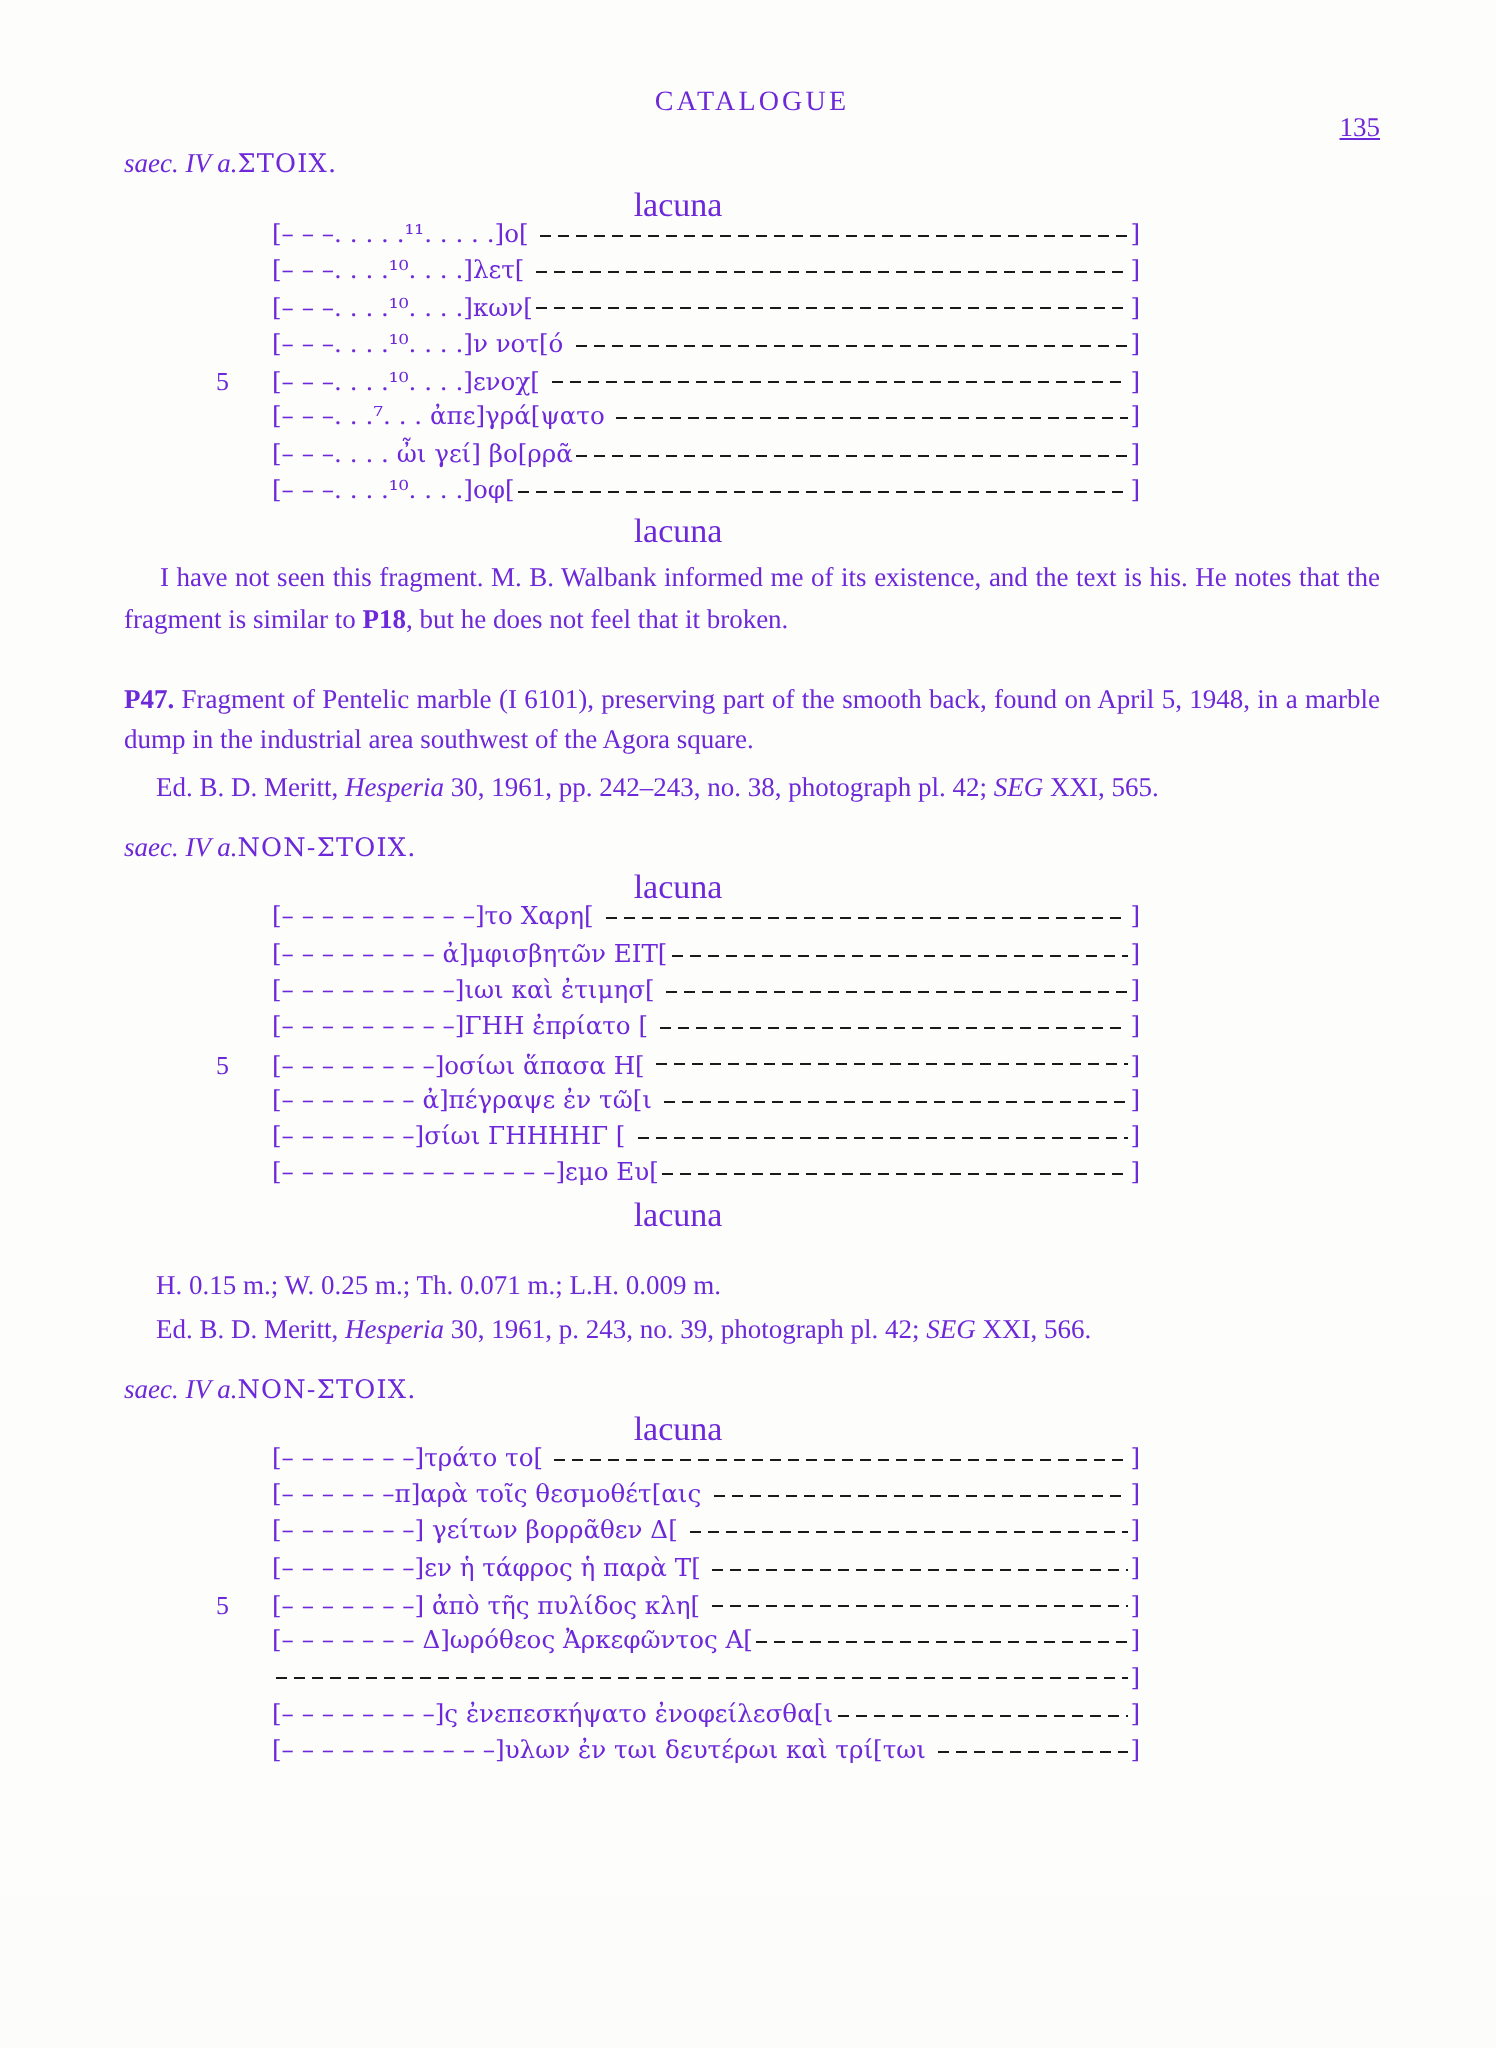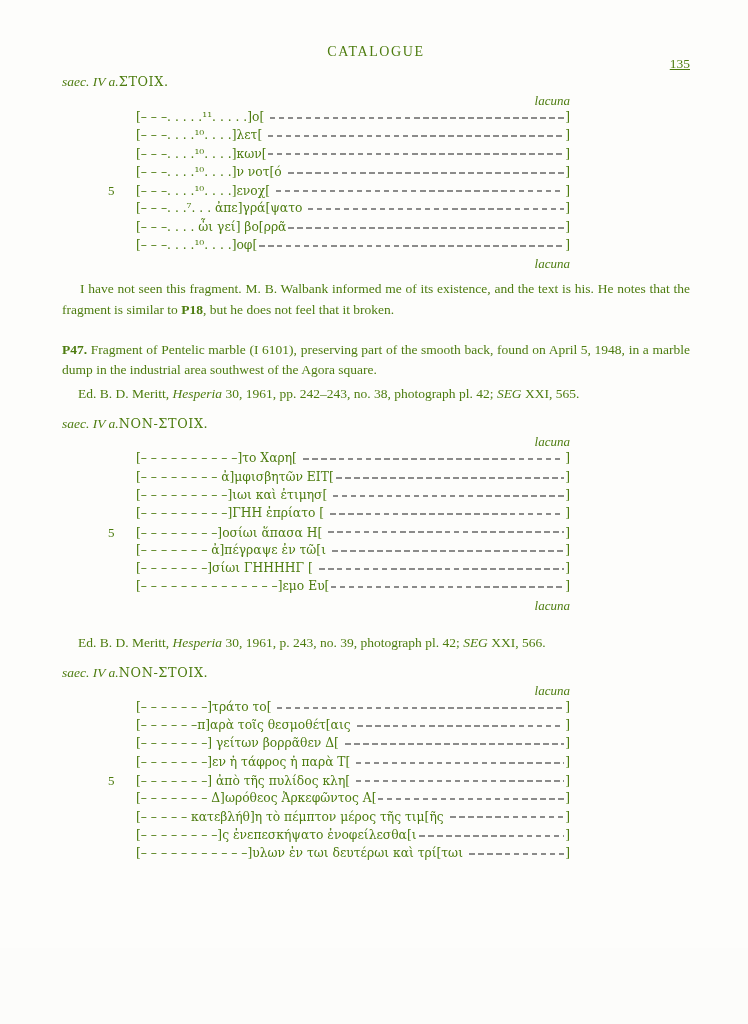--- a/index.html
+++ b/index.html
@@ -1,38 +1,38 @@
 <!DOCTYPE html>
 <html><head>
 <meta charset="utf-8">
 <style>
   html,body { margin:0; padding:0; background:#fcfcfa; }
   .page {
     position:relative;
     width:748px; height:948px;
     box-sizing:border-box;
     background:#fdfdfb;
-    color:#4d7c0f;
+    color:#6d28d9;
     font-family:"Liberation Serif","DejaVu Serif",serif;
     font-size:13.5px;
     padding:44px 58px 16px 62px;
     overflow:hidden;
   }
   .pghead { position:relative; height:20px; margin-bottom:10px; }
   .pghead .title {
     text-align:center; letter-spacing:1.6px; font-size:14px;
   }
   .pghead .pgnum { position:absolute; right:0; top:12px; font-size:13.5px;text-decoration:underline; }
 
   .insc-head { display:flex; justify-content:flex-start; align-items:baseline; padding-right:48px; }
   .ital { font-style:italic; }
   .stoich { letter-spacing:0.6px; font-family:"DejaVu Serif",serif; font-size:12.8px; }
 
   .greek-wrap { margin-left:46px; width:462px; }
-  .lacuna { text-align:right; font-style:italic; font-size:13px; height:17px; }
+  .lacuna { text-align:center; font-size:17px; height:17px; }
   .grow { display:flex; align-items:baseline; height:18.3px; }
   .lnum { width:28px; flex:none; font-size:13px; }
   .gtext { white-space:pre; font-family:"DejaVu Serif",serif; font-size:12.3px; }
   .gend  { font-family:"DejaVu Serif",serif; font-size:12.3px; }
   .fill {
     flex:1 1 auto;
     align-self:center;
     height:10px;
     margin:0 1px 0 2px;
     background-image:repeating-linear-gradient(90deg, #1a1a1a 0px, #1a1a1a 5.5px, transparent 5.5px, transparent 9px);
@@ -197,20 +197,21 @@
             <span class="gtext">[– – – – – – – – – – – – – –]εμο Ευ[</span>
             <span class="fill"></span>
             <span class="gend">]</span>
           </div>
         </div>
       <div class="lacuna">lacuna</div>
     </div>
   </div>
 
   <div class="entry">
+    <div class="dims">H. 0.15 m.; W. 0.25 m.; Th. 0.071 m.; L.H. 0.009 m.</div>
     <div class="edline"><span>Ed. B. D. Meritt, </span><span class="ital">Hesperia</span><span> 30, 1961, p. 243, no. 39, photograph pl. 42; </span><span class="ital">SEG</span><span> XXI, 566.</span></div>
     <div class="insc-head">
       <span class="ital">saec. IV a.</span>
       <span class="stoich">ΝΟΝ-ΣΤΟΙΧ.</span>
     </div>
     <div class="greek-wrap">
       <div class="lacuna">lacuna</div>
       <div>
 
           <div class="grow">
@@ -250,21 +251,20 @@
 
           <div class="grow">
             <span class="lnum"></span>
             <span class="gtext">[– – – – – – – Δ]ωρόθεος Ἀρκεφῶντος Α[</span>
             <span class="fill"></span>
             <span class="gend">]</span>
           </div>
 
           <div class="grow">
             <span class="lnum"></span>
-            <span class="gtext">[– – – – – κατεβλήθ]η τὸ πέμπτον μέρος τῆς τιμ[ῆς </span>
             <span class="fill"></span>
             <span class="gend">]</span>
           </div>
 
           <div class="grow">
             <span class="lnum"></span>
             <span class="gtext">[– – – – – – – –]ς ἐνεπεσκήψατο ἐνοφείλεσθα[ι</span>
             <span class="fill"></span>
             <span class="gend">]</span>
           </div>

